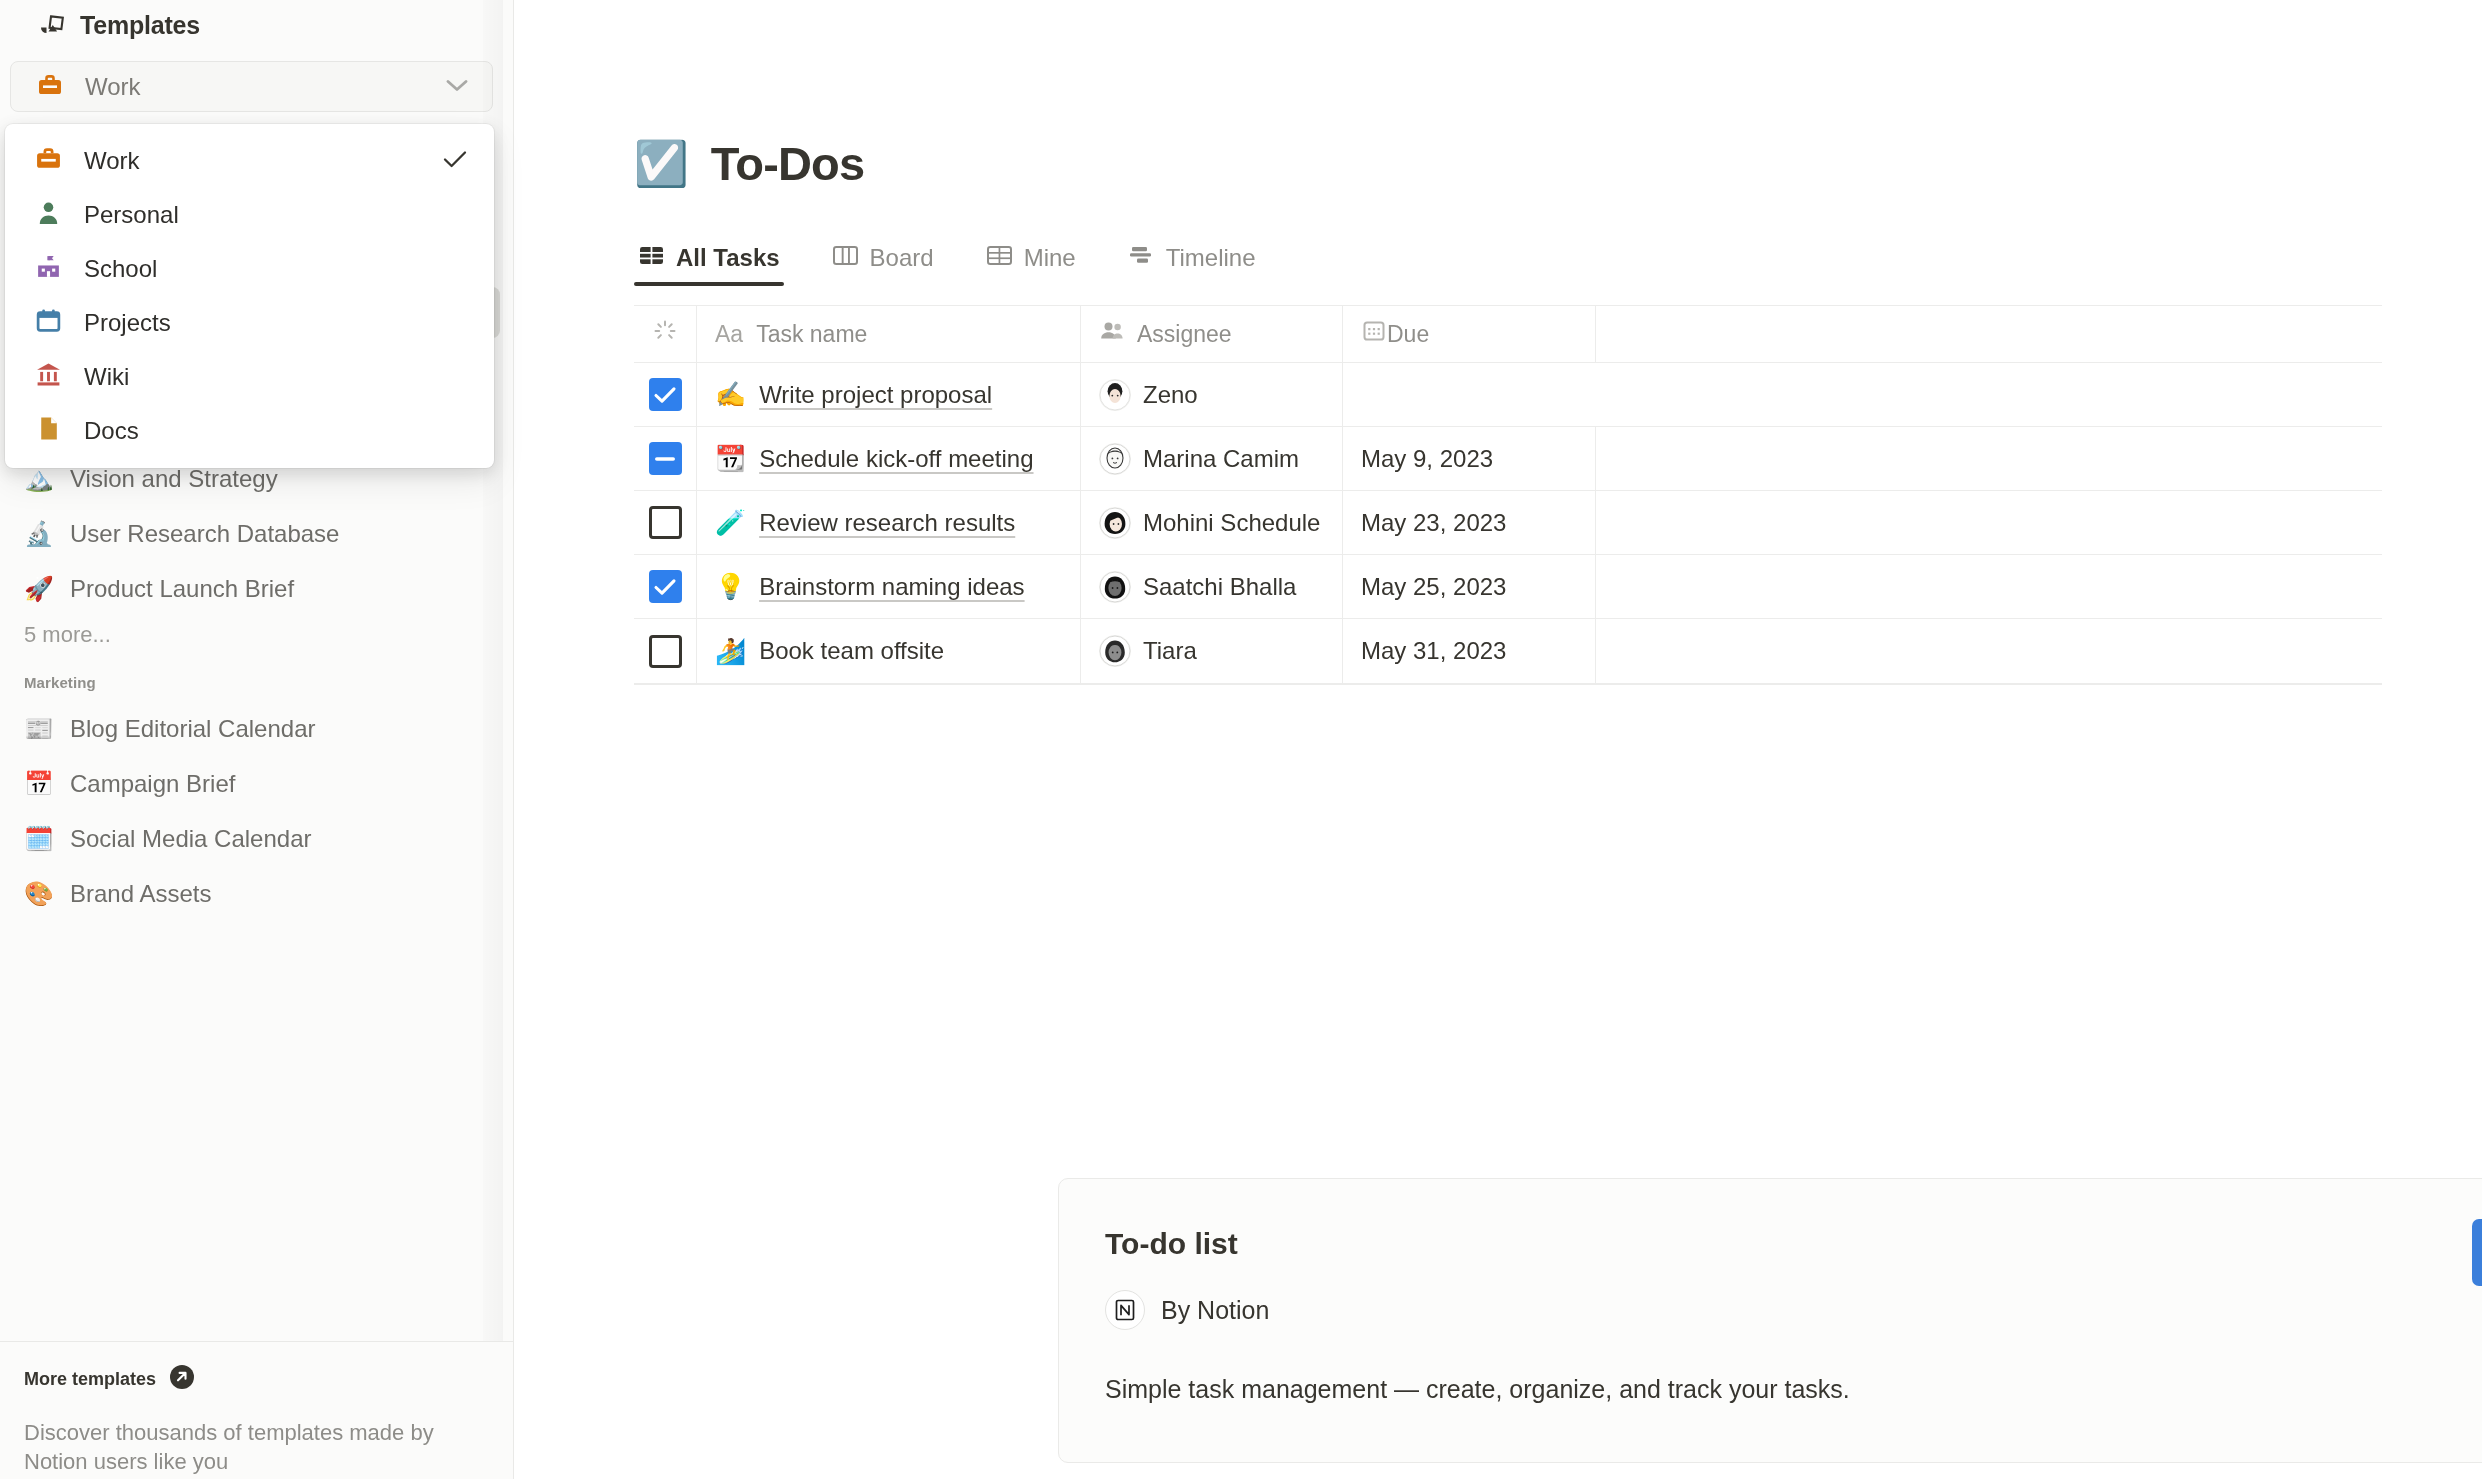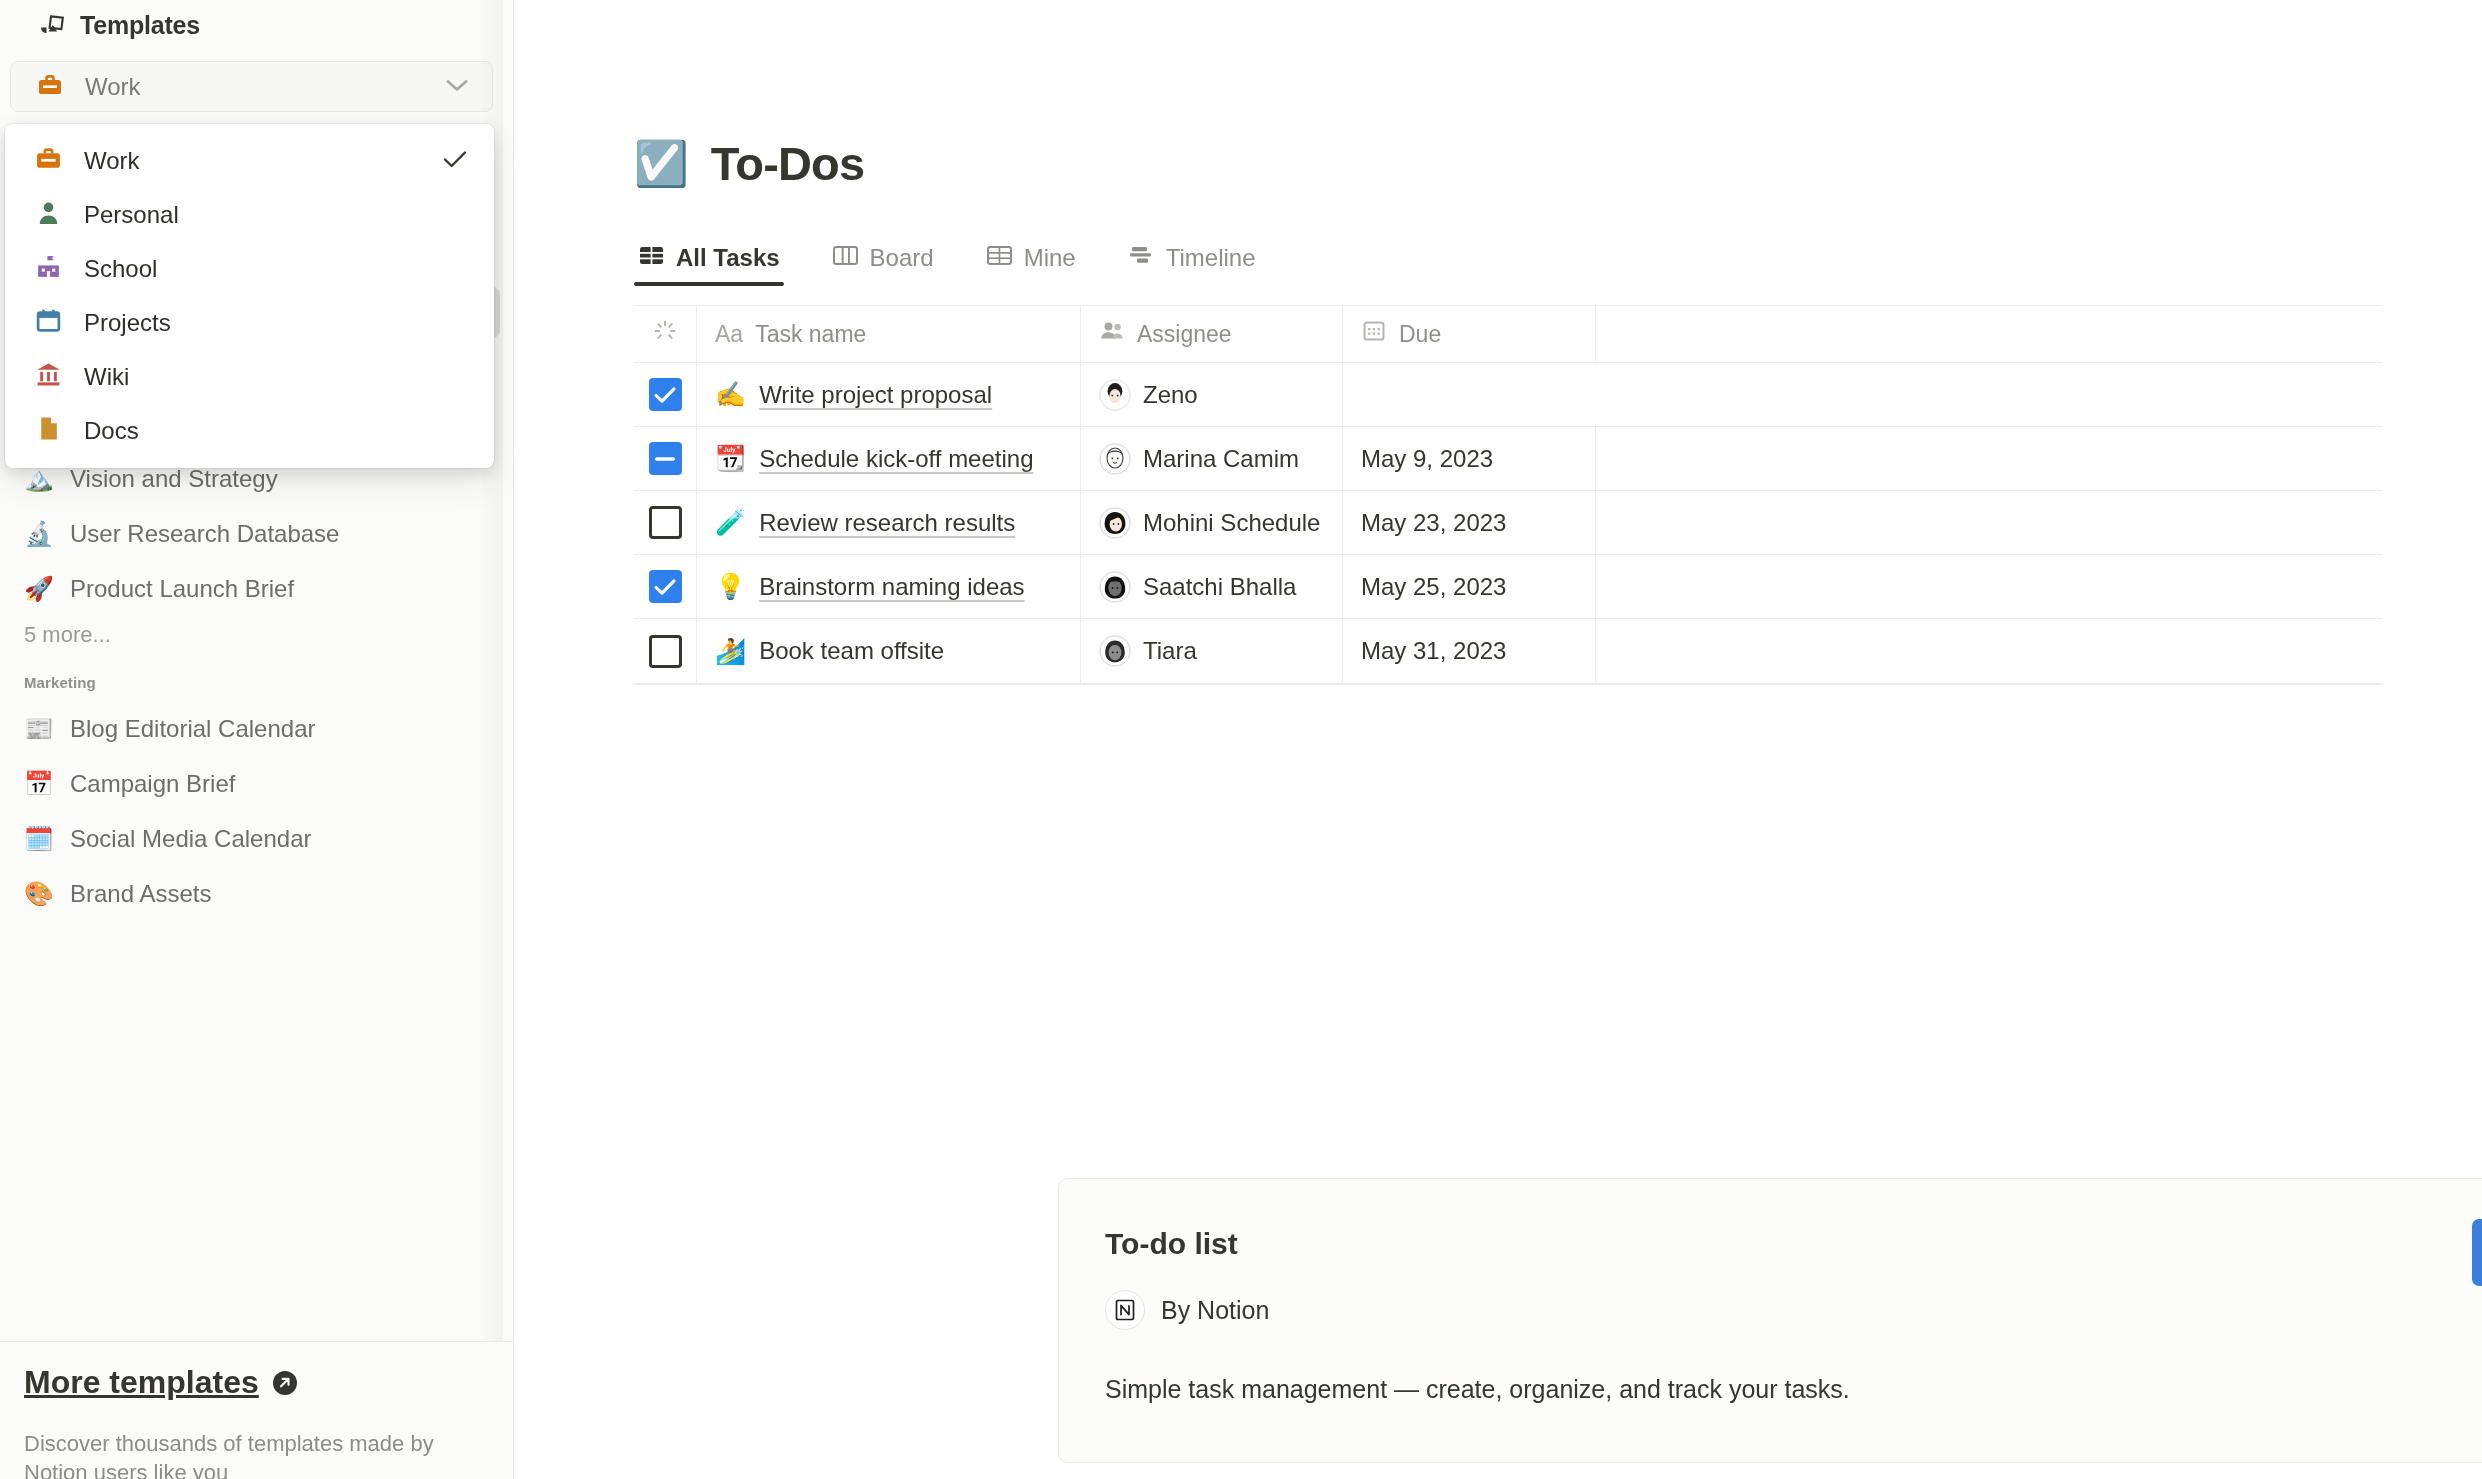--- a/index.html
+++ b/index.html
@@ -82,22 +82,22 @@
 
   
   .sb-footer {
     position: absolute; left: 0; bottom: 0;
     width: 513px; height: 138px;
     border-top: 1px solid #e9e9e7;
     background: #fbfbfa;
     padding: 22px 24px 0 24px;
   }
   .sb-footer .ft-title {
-    display: flex; align-items: center; gap: 13px;
-    font-size: 32px; font-weight: bold; color: #37352f; text-decoration: underline;
+    display: flex; align-items: flex-end; gap: 13px;
+    font-size: 18px; font-weight: bold; color: #37352f;
   }
   .ext-badge {
     width: 26px; height: 26px; border-radius: 50%;
     background: #28272400; display: inline-flex;
     align-items: center; justify-content: center; flex: 0 0 auto;
   }
   .sb-footer .ft-desc {
     margin-top: 28px;
     font-size: 22px; color: #8d8c88; line-height: 1.32;
   }
@@ -171,21 +171,21 @@
     padding: 0 18px;
     font-size: 24px; color: #37352f;
     overflow: hidden; white-space: nowrap;
   }
   .c-check { width: 63px; justify-content: center; padding: 0; }
   .c-name  { width: 384px; gap: 13px; }
   .c-asgn  { width: 262px; gap: 12px; }
   .c-due   { width: 253px; }
   .c-empty { flex: 1; border-right: none; }
 
-  .tr.head .td { color: #8f8e8a; font-size: 23px; gap: 12px; }
+  .tr.head .td { color: #8f8e8a; font-size: 23px; }
   .hd-ico { width: 26px; height: 24px; flex: 0 0 auto; }
   .aa { font-size: 23px; color: #a6a5a1; font-weight: normal; }
 
   .cb {
     width: 33px; height: 33px; border-radius: 4px;
     display: inline-flex; align-items: center; justify-content: center;
     flex: 0 0 auto;
   }
   .cb.on    { background: #2f80ed; }
   .cb.part  { background: #2f80ed; }

